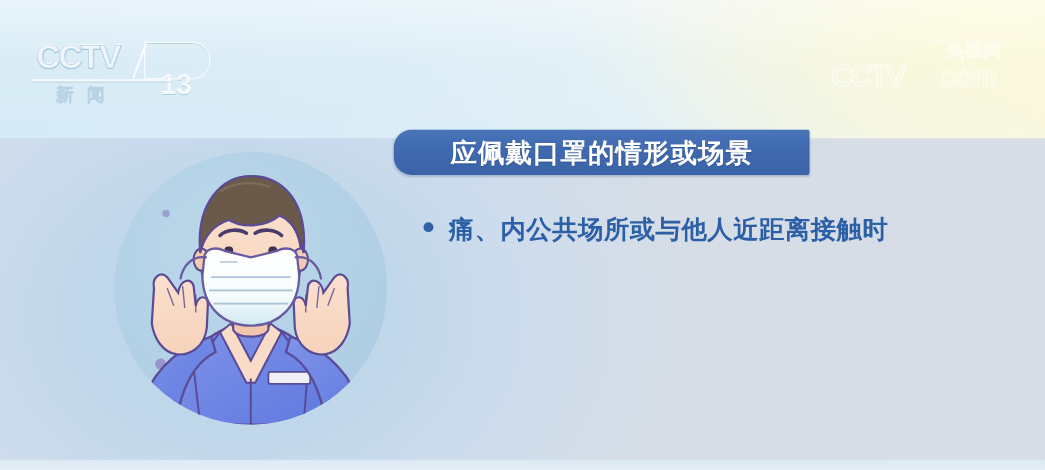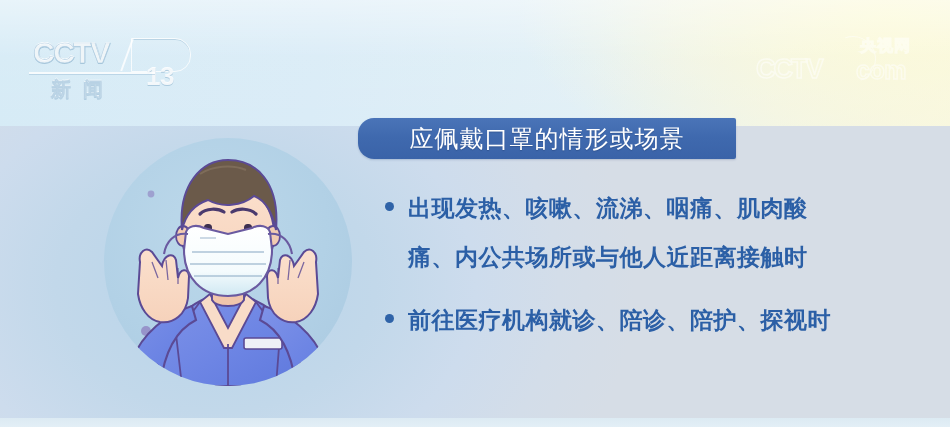--- a/index.html
+++ b/index.html
@@ -84,21 +84,21 @@
   .cctv-underline {
     position: absolute;
     left: 2px; top: 36px;
     width: 126px; height: 2px;
     background: rgba(255,255,255,0.78);
     box-shadow: 0 1px 0 rgba(158,192,216,0.5);
   }
   .cctv-sub {
     position: absolute;
     left: 24px; top: 40px;
-    font-size: 20px;
+    font-size: 16px;
     font-weight: bold;
     letter-spacing: 12px;
     color: rgba(255,255,255,0.72);
     text-shadow: 0 1px 0 rgba(156,190,214,0.62), 0 -1px 0 rgba(255,255,255,0.75);
     -webkit-text-stroke: 0.5px rgba(172,203,224,0.8);
   }
 
   
   .watermark {
     position: absolute;
@@ -190,21 +190,21 @@
     border-top-right-radius: 2px;
     border-bottom-right-radius: 2px;
     box-shadow: 0 1px 2px rgba(40,70,120,0.22);
     display: flex;
     align-items: center;
     justify-content: center;
   }
   .title-text {
     color: #ffffff;
     font-size: 24px;
-    font-weight: normal;
+    font-weight: bold;
     letter-spacing: 1px;
     font-family: "Liberation Sans", sans-serif;
     text-shadow: 0 1px 1px rgba(30,55,100,0.35);
   }
 
   
   .bullet-list {
     position: absolute;
     left: 380px; top: 184px;
     width: 560px;
@@ -336,26 +336,21 @@
   </div>
 
   <div class="title-banner">
     <span class="title-text">应佩戴口罩的情形或场景</span>
   </div>
 
   <div class="bullet-list">
 
     <div class="bullet-item">
       <span class="bullet-dot"></span>
-      <div class="bullet-line">出现发热、咳嗽、流涕、咽痛、肌肉酸</div>
       <div class="bullet-line">痛、内公共场所或与他人近距离接触时</div>
     </div>
 
-    <div class="bullet-item">
-      <span class="bullet-dot"></span>
-      <div class="bullet-line">前往医疗机构就诊、陪诊、陪护、探视时</div>
-    </div>
 
   </div>
 
   <div class="panel-footer"></div>
 
 </div>
 
 </body></html>

